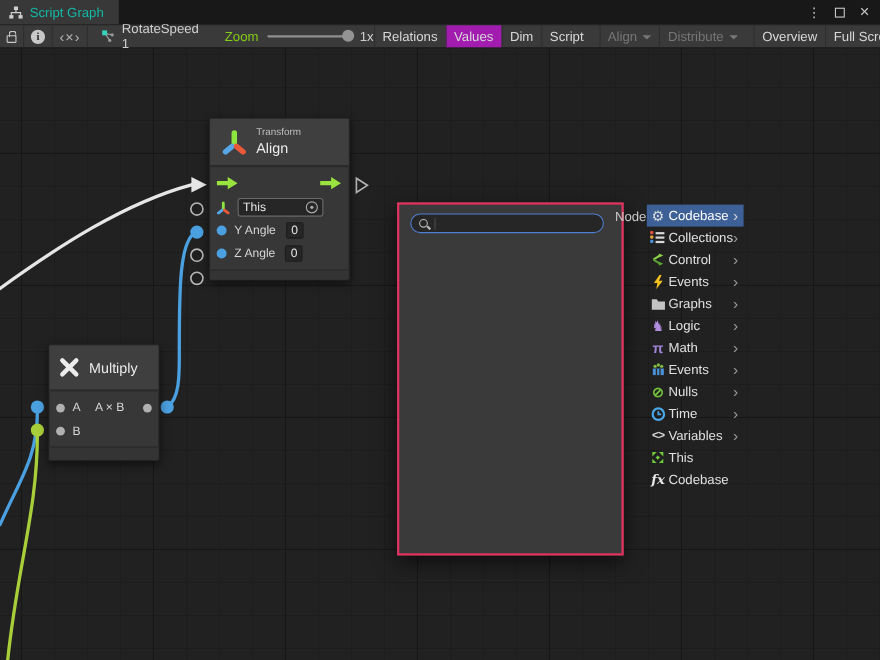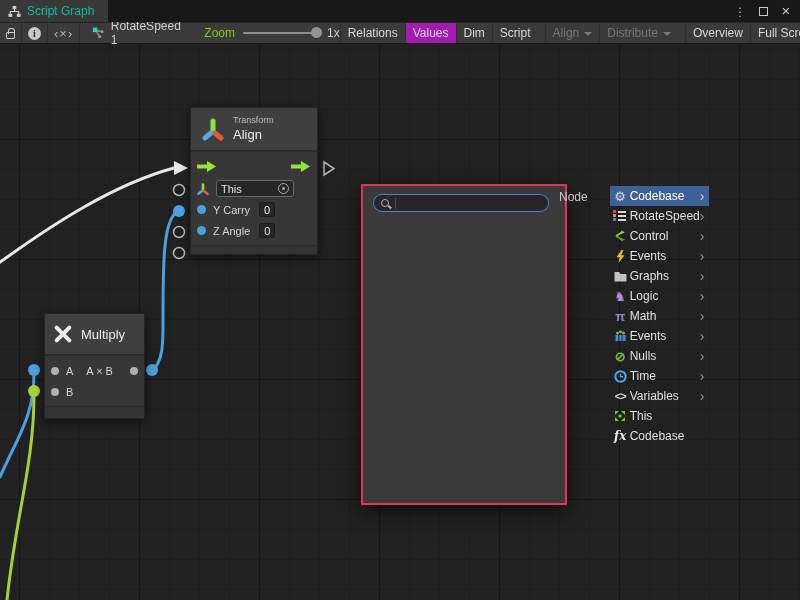--- a/index.html
+++ b/index.html
@@ -115,21 +115,21 @@
   .mag-icon::before { content:""; position:absolute; left:1px; top:1px; width:6px; height:6px;
                       border:1.4px solid #b8b8b8; border-radius:50%; }
   .mag-icon::after { content:""; position:absolute; left:7.5px; top:8px; width:3.5px; height:1.6px;
                      background:#b8b8b8; transform:rotate(45deg); }
   .search-divider { width:1px; height:11px; background:#4a4a4a; }
   .finder-search input { flex:1; background:transparent; border:none; outline:none; color:#e8e8e8;
                          font-size:11px; caret-color:#fff; padding:0; }
   .finder-header { height:22px; display:flex; align-items:center; justify-content:center;
                    color:#c8c8c8; font-size:12px; }
   .finder-list { flex:1; }
-  .fitem { height:20px; display:flex; align-items:center; padding:0 5px 0 3px; font-size:12px; color:#e0e0e0;margin-left:22px; }
+  .fitem { height:20px; display:flex; align-items:center; padding:0 5px 0 3px; font-size:12px; color:#e0e0e0; }
   .fitem.selected { background:var(--selection-blue); color:#fff; }
   .fitem .ficon { width:15px; height:14px; display:flex; align-items:center; justify-content:center;
                   margin-right:2px; flex:0 0 auto; }
   .fchevron { margin-left:auto; color:#9a9a9a; font-size:14px; line-height:1; }
   .fitem.selected .fchevron { color:#d5d5d5; }
 
   
   .gear-icon::before    { content:"\2699"; color:#dcdcdc; font-size:13px; }
   .knight-icon::before  { content:"\265E"; color:#b48ee0; font-size:13px; }
   .pi-icon::before      { content:"\03C0"; color:#9f84d8; font-size:13px; font-weight:bold; }
@@ -276,21 +276,21 @@
           <line x1="5" y1="8" x2="1.5" y2="10.8" stroke="#57a7e6" stroke-width="2.6" stroke-linecap="round"></line>
           <line x1="7" y1="8" x2="10.5" y2="10.8" stroke="#e8593a" stroke-width="2.6" stroke-linecap="round"></line>
         </svg>
         <div class="this-field">
           <span class="lbl">This</span>
           <span class="picker-icon"></span>
         </div>
       </div>
       <div class="nrow">
         <span class="port-dot dot-blue"></span>
-        <span>Y Carry</span>
+        <span>Y Angle</span>
         <span class="valbox">0</span>
       </div>
       <div class="nrow">
         <span class="port-dot dot-blue"></span>
         <span>Z Angle</span>
         <span class="valbox">0</span>
       </div>
     </div>
     <div class="node-footer"></div>
   </div>
@@ -327,21 +327,21 @@
     <div class="finder-list">
 
       <div class="fitem selected">
         <span class="ficon gear-icon"></span>
         <span>Codebase</span>
         <span class="fchevron">›</span>
       </div>
 
       <div class="fitem">
         <span class="ficon list-icon"></span>
-        <span>RotateSpeed</span>
+        <span>Collections</span>
         <span class="fchevron">›</span>
       </div>
 
       <div class="fitem">
         <span class="ficon">
           <svg width="12" height="12" viewBox="0 0 12 12">
             <path d="M2 6 L8 2.2" stroke="#8ed44a" stroke-width="1.8" fill="none"></path>
             <path d="M2 6 L8 9.8" stroke="#5aa233" stroke-width="1.8" fill="none"></path>
             <polygon points="7,0.5 11,2.2 7,4.2" fill="#8ed44a"></polygon>
             <polygon points="7,7.8 11,9.8 7,11.5" fill="#5aa233"></polygon>

